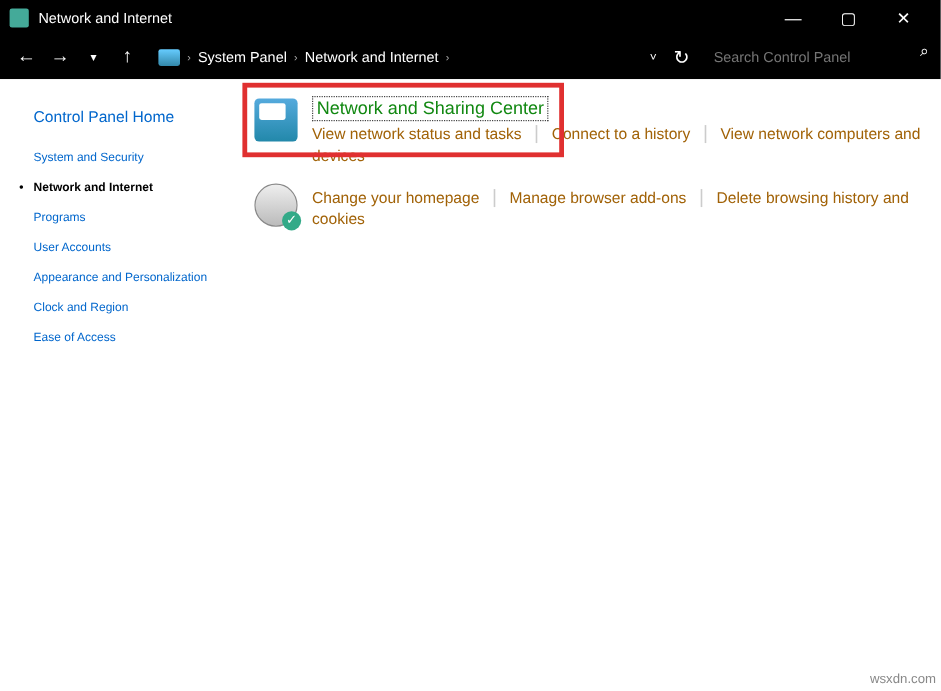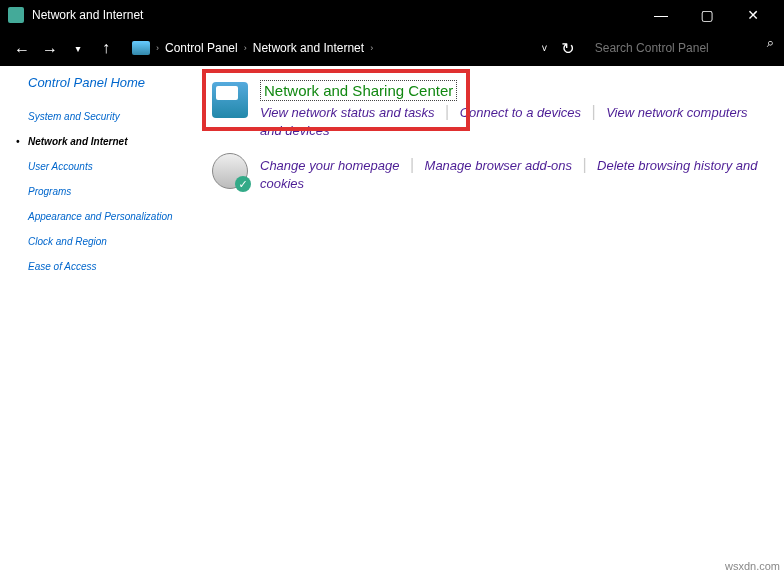--- a/index.html
+++ b/index.html
@@ -12,37 +12,37 @@
     .navbar { background: #000; height: 36px; display: flex; align-items: center; padding: 0 10px; gap: 4px; }
     .nav-btn { color: #fff; width: 24px; height: 24px; display: flex; align-items: center; justify-content: center; }
     .breadcrumb { display: flex; align-items: center; color: #fff; font-size: 12px; gap: 6px; margin-left: 10px; flex: 1; }
     .bc-icon { width: 18px; height: 14px; background: linear-gradient(#6cf,#38a); border-radius: 2px; display:inline-block; }
     .bc-sep { font-size: 9px; color: #aaa; }
     .bc-item { color: #fff; }
     .bc-right { display: flex; align-items: center; gap: 14px; margin-right: 10px; color:#fff; }
     .search { background: #000; color: #888; border: none; height: 26px; width: 170px; font-size: 12px; padding: 0 6px; }
     .search-wrap { display:flex; gap:8px; }
     .content { display: flex; background: #fff; height: calc(576px - 30px - 36px - 16px); }
-    .sidebar { width: 200px; padding: 9px 0 0 28px; font-style: italic; }
+    .sidebar { width: 200px; padding: 24px 0 0 28px; }
     .sidebar a { display: block; color: #0066cc; text-decoration: none; font-size: 10px; margin-bottom: 12px; line-height: 1.3; }
     .sidebar .home { font-size: 13px; margin-bottom: 18px; }
     .sidebar .active { color: #000; font-weight: 600; }
     .sidebar .active::before { content:"•"; color:#000; position:absolute; margin-left:-12px; font-size:10px; }
     .main { flex: 1; padding: 12px 8px 0 8px; position: relative; }
     .cat-block { display: flex; gap: 12px; margin-bottom: 6px; padding: 4px; }
     .cat-icon { width: 36px; height: 36px; flex-shrink: 0; }
     .net-icon { background: linear-gradient(#5ad,#28a); border-radius: 4px; position:relative; }
     .net-icon::after{content:""; position:absolute; width:22px; height:14px; background:#fff; top:4px; left:4px; border-radius:2px;}
     .opt-icon { background: linear-gradient(#eee,#bbb); border-radius: 50%; position:relative; border:1px solid #888;}
     .opt-icon::after{content:"✓"; position:absolute; right:-4px; bottom:-4px; background:#3a8; color:#fff; width:16px; height:16px; border-radius:50%; font-size:11px; text-align:center; line-height:16px;}
     .cat-body { }
     .cat-title { color: #118811; font-size: 15px; text-decoration: none; }
     .cat-title.boxed { border: 1px dotted #444; padding: 1px 3px; }
     .sub-links { margin-top: 3px; }
-    .sub-links a { color: #4c1d95; text-decoration: none; font-size: 13px; font-style: italic; }
+    .sub-links a { color: #a16207; text-decoration: none; font-size: 13px; }
     .sub-sep { color: #ccc; margin: 0 6px; }
     .highlight-box { position: absolute; border: 4px solid #e03030; top: 3px; left: 2px; width: 268px; height: 62px; pointer-events: none; }
     .watermark { position: absolute; right: 4px; bottom: 4px; font-size: 11px; color: #888; }
   </style>
 </head>
 <body>
 
 <div class="titlebar">
   <span class="app-icon"></span>
   <span class="title">Network and Internet</span>
@@ -54,58 +54,58 @@
 </div>
 
 <div class="navbar">
   <div class="nav-btn">←</div>
   <div class="nav-btn">→</div>
   <div class="nav-btn" style="font-size:10px">▾</div>
   <div class="nav-btn">↑</div>
   <div class="breadcrumb">
     <span class="bc-icon"></span>
     <span class="bc-sep">›</span>
-    <span class="bc-item">Control Panel</span>
+    <span class="bc-item">System Panel</span>
     <span class="bc-sep">›</span>
     <span class="bc-item">Network and Internet</span>
     <span class="bc-sep">›</span>
   </div>
   <div class="bc-right">
     <span style="font-size:10px">˅</span>
     <span>↻</span>
   </div>
   <div class="search-wrap">
     <input class="search" placeholder="Search Control Panel" style="">
     <span style="color:#fff;font-size:13px">⌕</span>
   </div>
 </div>
 
 <div class="content">
   <div class="sidebar">
     <a href="#" class="home">Control Panel Home</a>
     <a href="#">System and Security</a>
     <a href="#" class="active">Network and Internet</a>
+    <a href="#">Programs</a>
     <a href="#">User Accounts</a>
-    <a href="#">Programs</a>
     <a href="#">Appearance and Personalization</a>
     <a href="#">Clock and Region</a>
     <a href="#">Ease of Access</a>
   </div>
 
   <div class="main">
     <div class="highlight-box"></div>
 
     <div class="cat-block">
       <div class="cat-icon net-icon"></div>
       <div class="cat-body">
         <a href="#" class="cat-title boxed">Network and Sharing Center</a>
         <div class="sub-links">
           <a href="#">View network status and tasks</a>
           <span class="sub-sep">|</span>
-          <a href="#">Connect to a devices</a>
+          <a href="#">Connect to a history</a>
           <span class="sub-sep">|</span>
           <a href="#">View network computers and devices</a>
         </div>
       </div>
     </div>
 
     <div class="cat-block">
       <div class="cat-icon opt-icon"></div>
       <div class="cat-body">
         <div class="sub-links">

